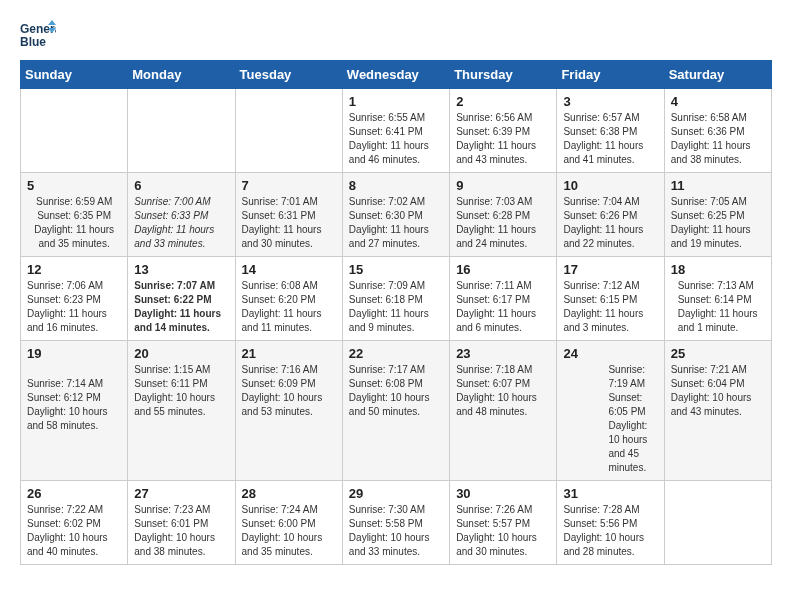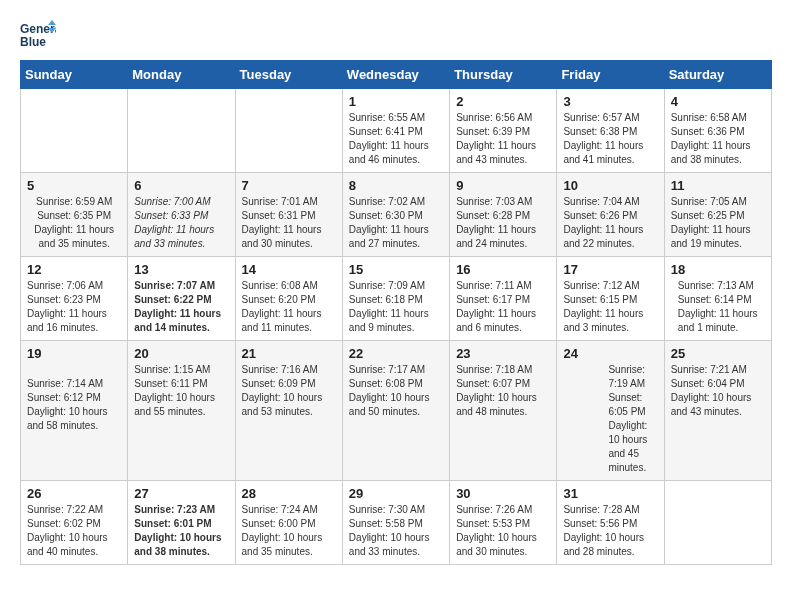--- a/index.html
+++ b/index.html
@@ -309,21 +309,21 @@
       <tr>
         <td>
           <span class="day-number">26</span>
           <div class="cell-content" style="white-space: pre-line;">Sunrise: 7:22 AM
 Sunset: 6:02 PM
 Daylight: 10 hours
 and 40 minutes.</div>
         </td>
         <td>
           <span class="day-number">27</span>
-          <div class="cell-content" style="white-space: pre-line; font-weight: bold;">Sunrise: 7:23 AM
+          <div class="cell-content" style="white-space: pre-line;">Sunrise: 7:23 AM
 Sunset: 6:01 PM
 Daylight: 10 hours
 and 38 minutes.</div>
         </td>
         <td>
           <span class="day-number">28</span>
           <div class="cell-content" style="white-space: pre-line;">Sunrise: 7:24 AM
 Sunset: 6:00 PM
 Daylight: 10 hours
 and 35 minutes.</div>
@@ -331,21 +331,21 @@
         <td>
           <span class="day-number">29</span>
           <div class="cell-content" style="white-space: pre-line;">Sunrise: 7:30 AM
 Sunset: 5:58 PM
 Daylight: 10 hours
 and 33 minutes.</div>
         </td>
         <td>
           <span class="day-number">30</span>
           <div class="cell-content" style="white-space: pre-line;">Sunrise: 7:26 AM
-Sunset: 5:53 PM
+Sunset: 5:57 PM
 Daylight: 10 hours
 and 30 minutes.</div>
         </td>
         <td>
           <span class="day-number">31</span>
           <div class="cell-content" style="white-space: pre-line;">Sunrise: 7:28 AM
 Sunset: 5:56 PM
 Daylight: 10 hours
 and 28 minutes.</div>
         </td>

